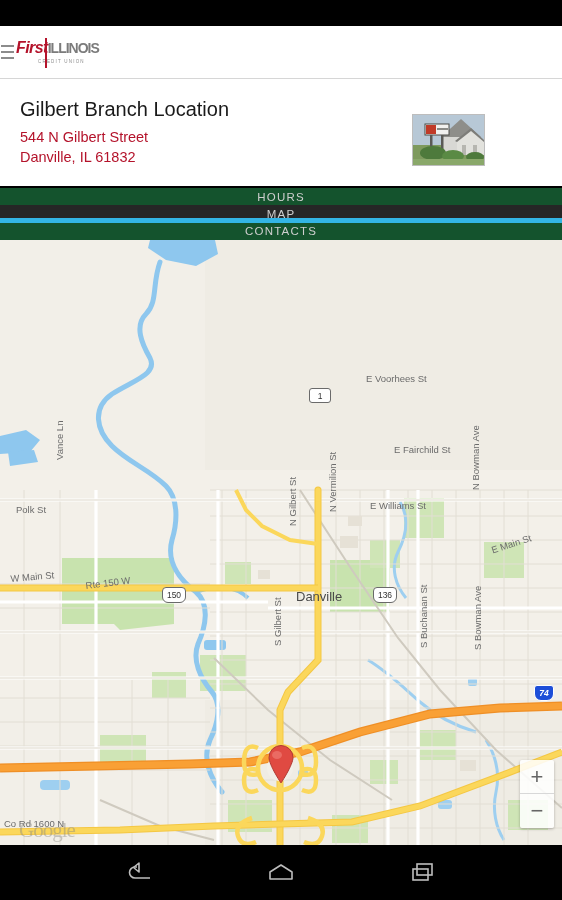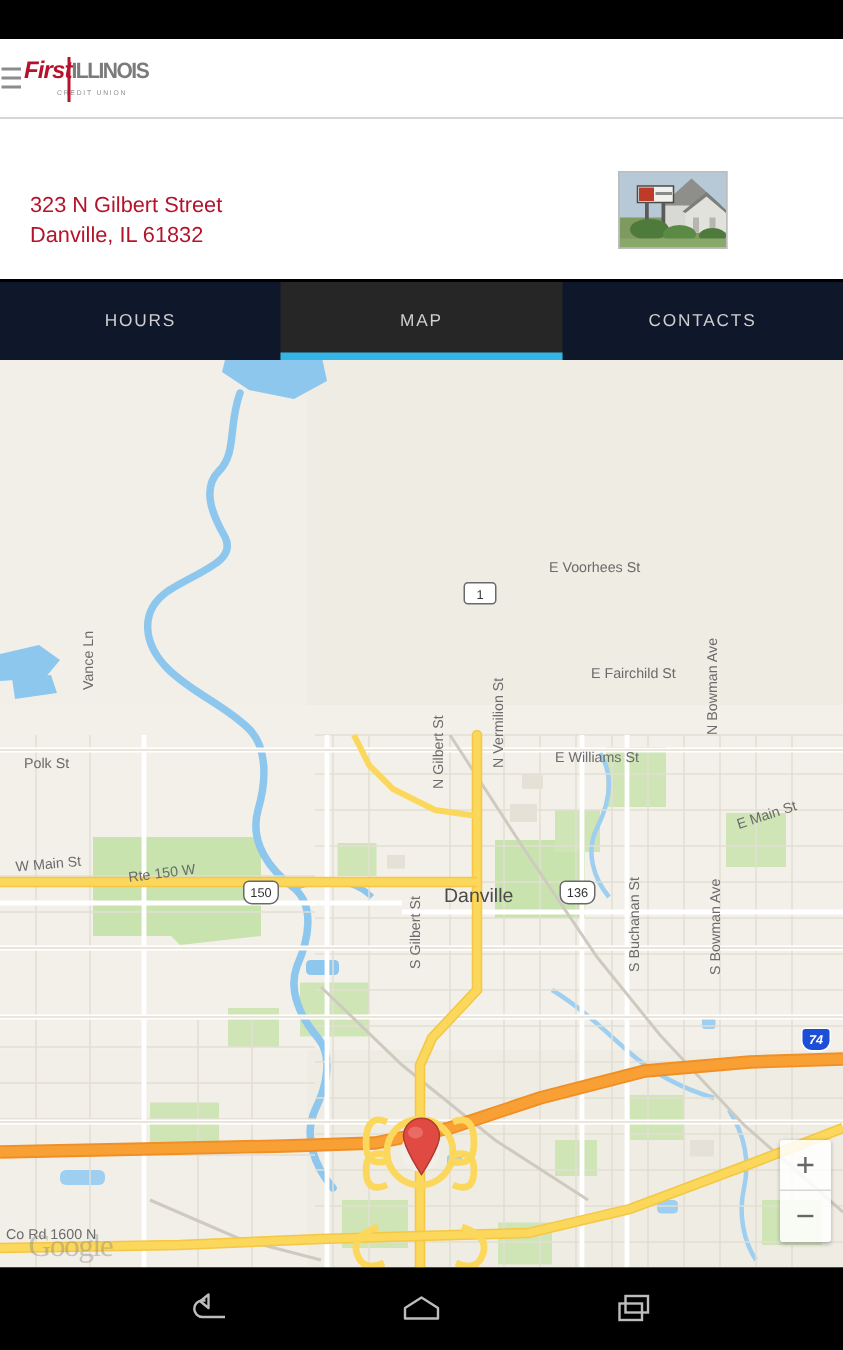--- a/index.html
+++ b/index.html
@@ -75,21 +75,21 @@
   }
   .thumb {
     position:absolute; left:412px; top:114px; width:73px; height:52px;
     border:1px solid #bdbdbd; overflow:hidden; background:#b9c6cf;
   }
   .thumb svg { display:block; }
 
   
   .tabs {
     position:absolute; top:188px; left:0; width:562px; height:52px;
-    background:#0f172a; display:flex;
+    background:#14532d; display:flex;flex-direction:column;
   }
   .tab {
     flex:1; display:flex; align-items:center; justify-content:center;
     font-size:11.5px; color:#cfcfcf; letter-spacing:1.2px;
     position:relative;
   }
   .tab.active { background:#262626; }
   .tab.active::after {
     content:""; position:absolute; bottom:0; left:0; right:0;
     height:5px; background:#33b5e5;
@@ -173,21 +173,22 @@
       <div class="logo-main">
         <span class="logo-first">First</span>
           <span class="logo-ill">ILLINOIS</span>
       </div>
       <div class="logo-bar"></div>
       <div class="logo-sub">CREDIT UNION</div>
     </div>
   </div>
 
   <div class="info">
-    <div class="info-addr1">323 N Gilbert Street</div>
+    <div class="info-title">Gilbert Branch Location</div>
+    <div class="info-addr1">544 N Gilbert Street</div>
     <div class="info-addr2">Danville, IL  61832</div>
   </div>
 
   <div class="thumb">
     <svg width="71" height="50" viewBox="0 0 71 50">
       <rect width="71" height="50" fill="#b7c8d6"></rect>
       <rect y="30" width="71" height="20" fill="#7e9a5e"></rect>
       <path d="M30 22 L48 5 L66 22 L66 40 L30 40 Z" fill="#d8d8d4"></path>
       <path d="M28 22 L48 4 L68 22 Z" fill="#8e8e8a"></path>
       <path d="M44 26 L58 14 L71 26 L71 40 L44 40 Z" fill="#e2e2dd"></path>

